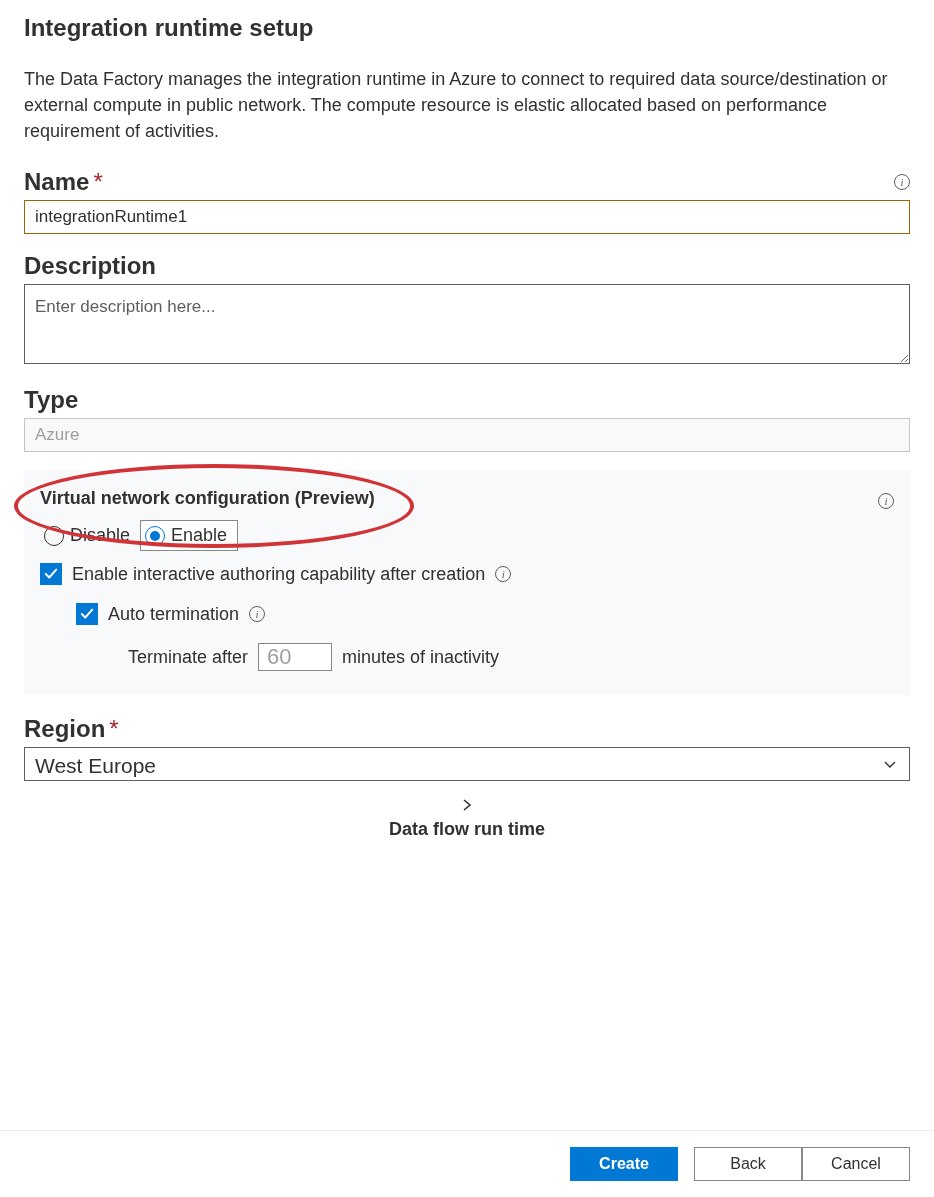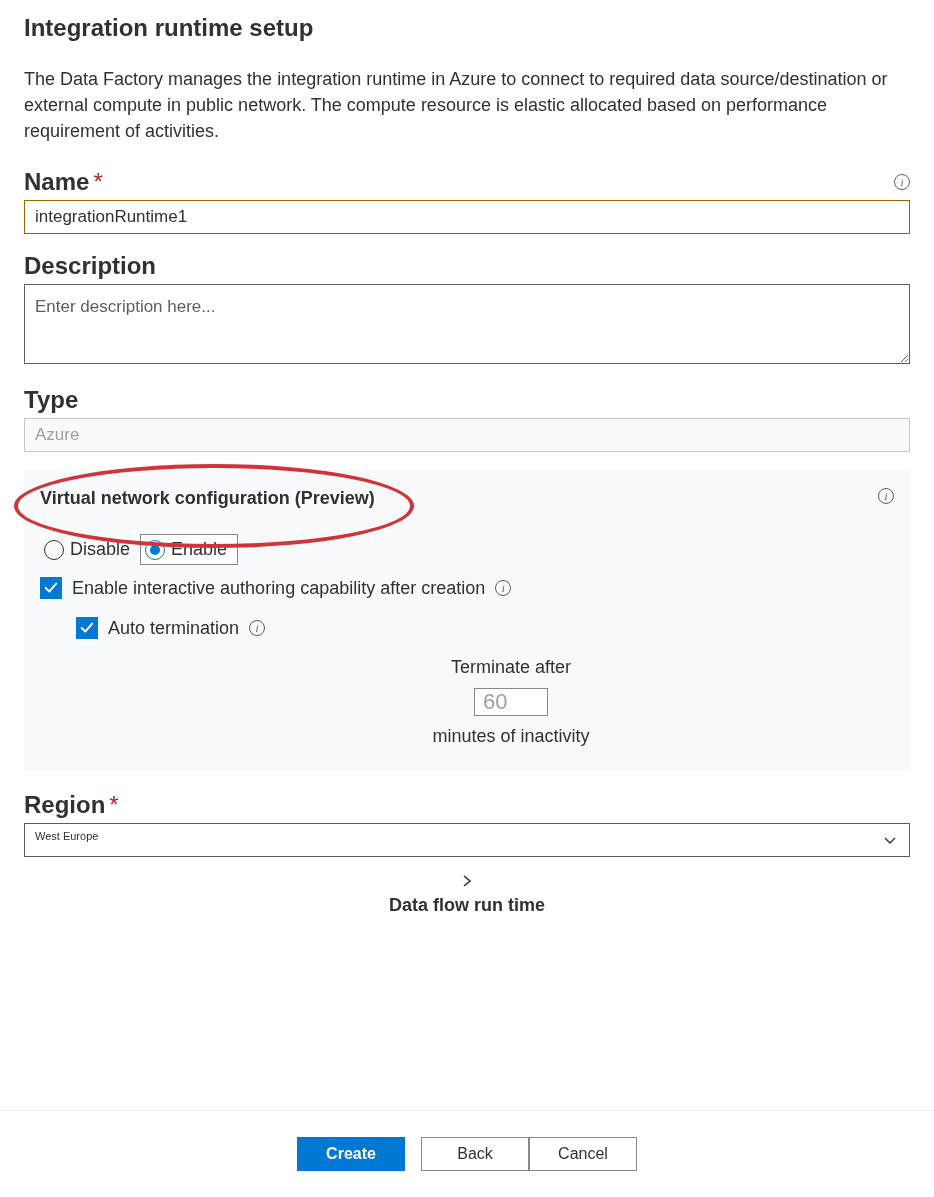--- a/index.html
+++ b/index.html
@@ -92,23 +92,23 @@
     border-color: #c8c6c4;
   }
   .panel {
     background: #f8f9fa;
     padding: 18px 16px 24px 16px;
     position: relative;
     margin-bottom: 20px;
   }
   .panel-header-row {
     display: flex;
-    align-items: flex-start;
+    align-items: flex-end;
     justify-content: space-between;
-    margin-bottom: 25px;
+    margin-bottom: 11px;
   }
   .panel-title {
     font-size: 18px;
     font-weight: 600;
   }
   .radio-group {
     display: flex;
     gap: 0;
     margin-bottom: 12px;
   }
@@ -164,41 +164,40 @@
   .checkmark {
     width: 14px;
     height: 14px;
   }
   .terminate-row {
     display: flex;
     align-items: center;
     gap: 10px;
     font-size: 18px;
     margin-left: 88px;
-    flex-direction: column;
   }
   input.small-input {
     width: 74px;
     height: 28px;
     padding: 6px 8px;
     font-size: 22px;
     border: 1px solid #8a8886;
     background: #fff;
     color: #a19f9d;
     text-align: left;
   }
   .select-wrap {
     position: relative;
     width: 100%;
   }
   .select-box {
     width: 100%;
     height: 34px;
     padding: 6px 36px 14px 10px;
-    font-size: 11px;
+    font-size: 21px;
     border: 1px solid #605e5c;
     background: #fff;
     color: #323130;
     cursor: pointer;
     display: flex;
     align-items: flex-start;
   }
   .chevron-down {
     position: absolute;
     right: 12px;
@@ -215,23 +214,23 @@
     cursor: pointer;
     margin-top: 16px;
     flex-direction: column;
   }
   .expander-caret {
     width: 12px;
     height: 12px;
   }
   .footer {
     border-top: 1px solid #edebe9;
-    padding: 26px 24px;
-    display: flex;
-    justify-content: center;
+    padding: 16px 24px;
+    display: flex;
+    justify-content: flex-end;
     align-items: center;
   }
   .footer-left {
     display: flex;
     gap: 16px;
   }
   .btn {
     min-width: 108px;
     height: 34px;
     padding: 0 18px;

